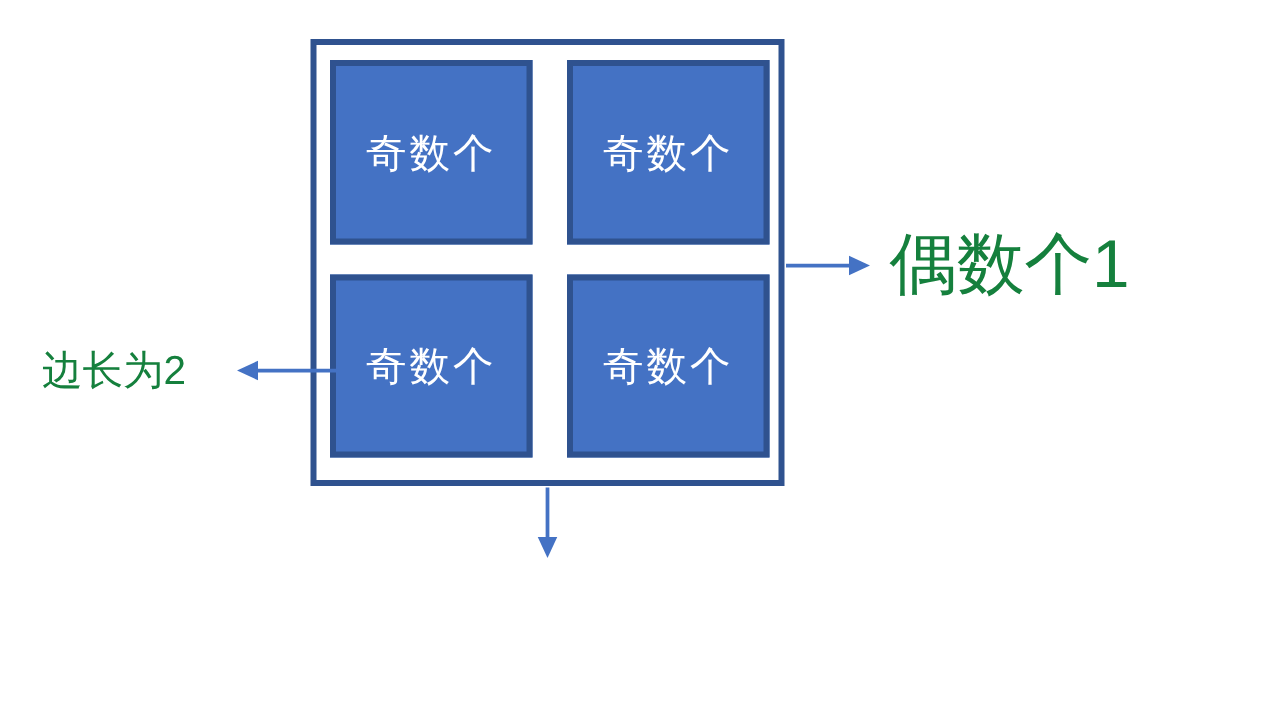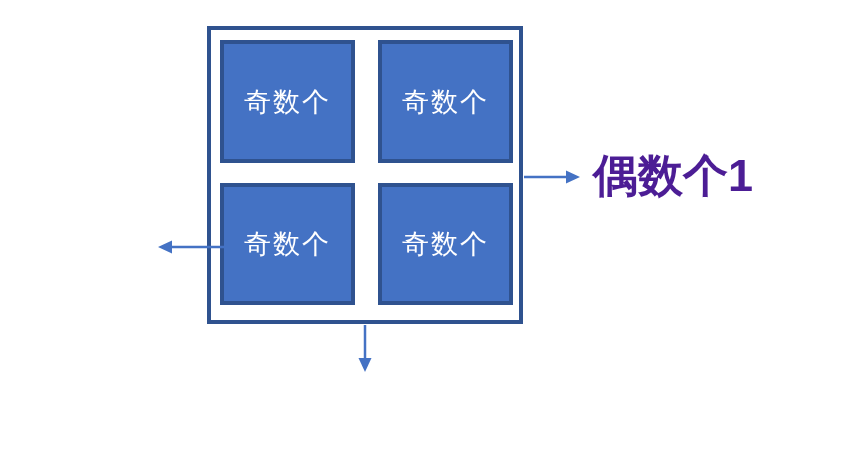--- a/index.html
+++ b/index.html
@@ -49,23 +49,22 @@
     position: absolute;
     left: 0; top: 0;
     width: 852px;
     height: 472px;
     pointer-events: none;
   }
 
   
   .label {
     position: absolute;
-    color: #4c1d95;
+    color: #15803d;
     white-space: nowrap;
-    font-weight: bold;
   }
   .label-right {
     left: 593px;
     top: 146px;
     font-size: 45px;
   }
   .label-left {
     left: 28px;
     top: 229px;
     font-size: 27px;
@@ -116,16 +115,17 @@
       <polygon points="172,240.5 158,247 172,253.5" fill="#4472C4"></polygon>
     </g>
 
     <g>
       <line x1="365" y1="325" x2="365" y2="358" stroke="#4472C4" stroke-width="2.5"></line>
       <polygon points="358.5,358 365,372 371.5,358" fill="#4472C4"></polygon>
     </g>
   </svg>
 
   <div class="label label-right">偶数个1</div>
+  <div class="label label-left">边长为2</div>
 
   <div class="watermark">https://blog.csdn.net/qq_31805591</div>
 
 </div>
 
 </body></html>

